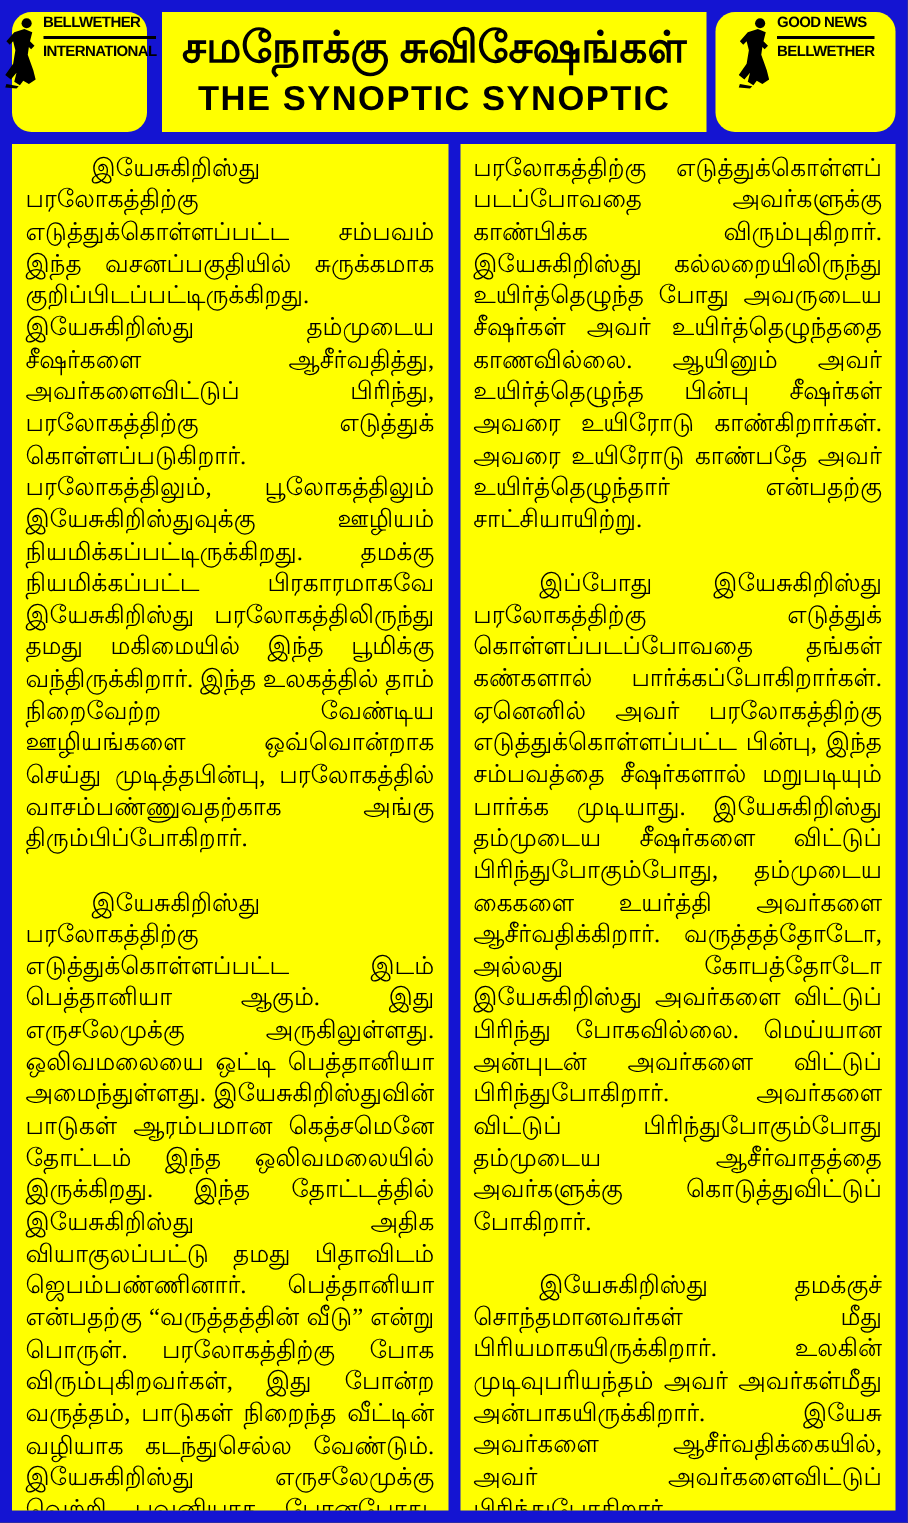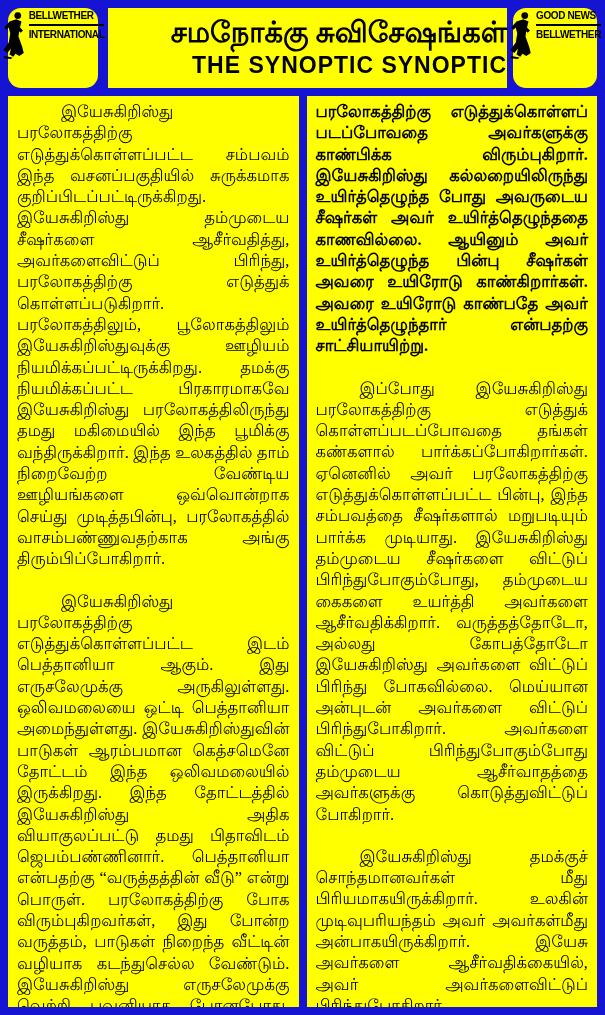--- a/index.html
+++ b/index.html
@@ -10,46 +10,46 @@
     display:flex; flex-direction:column;
     font-family:"Liberation Serif", serif;
   }
   
   .header { display:flex; height:80px; margin-bottom:8px; flex:0 0 auto; }
   .logo-box {
     background:#FFFF00; display:flex; align-items:flex-start; justify-content:center;
     gap:3px; padding:0 3px; box-sizing:border-box;border-radius:13px;
   }
   .logo-box.left-box  { width:90px;  margin-right:10px; }
-  .logo-box.right-box { width:84px; margin-left:6px; }
+  .logo-box.right-box { width:120px; margin-left:6px; }
   .figure-icon { flex:0 0 auto; }
   .logo-text {
     display:flex; flex-direction:column;
     font-family:"Liberation Sans", sans-serif; font-weight:bold;
     font-size:10px; letter-spacing:-0.4px; line-height:1.5; color:#000;
     white-space:nowrap;
   }
   .logo-line.top { border-bottom:2px solid #000; padding-bottom:1px; margin-bottom:1px; }
   .title-box {
     flex:1 1 auto; background:#FFFF00;
-    display:flex; flex-direction:column; align-items:flex-end; justify-content:center;
+    display:flex; flex-direction:column; align-items:center; justify-content:center;
   }
   .title-tamil   { font-family:"Liberation Serif", serif; font-weight:bold; font-size:29px; color:#000; line-height:1.1; }
   .title-english { font-family:"Liberation Sans", sans-serif; font-weight:bold; font-size:23px; letter-spacing:1px; color:#000; margin-top:4px; }
   
   .main { flex:1 1 auto; display:flex; min-height:0; }
   .col {
     background:#FFFF00; flex:1 1 0; min-width:0;
     box-sizing:border-box; padding:5px 9px 0 9px;
     font-size:16.5px; line-height:21.3px; color:#000;
     text-align:justify; overflow:hidden;
   }
   .col.left-col { margin-right:8px; }
   .col p { margin:0 0 21px 0; text-indent:44px; }
-  .col p.no-indent { text-indent:0;font-weight:bold; }
+  .col p.no-indent { text-indent:0; }
 </style>
 </head>
 <body>
 
 <div class="page">
 
   <header class="header">
 
     <div class="logo-box left-box">
       <svg class="figure-icon" width="24" height="54" viewBox="0 0 32 64" aria-hidden="true">

